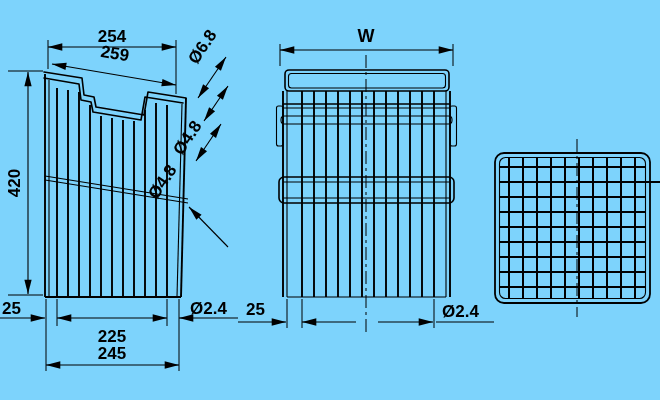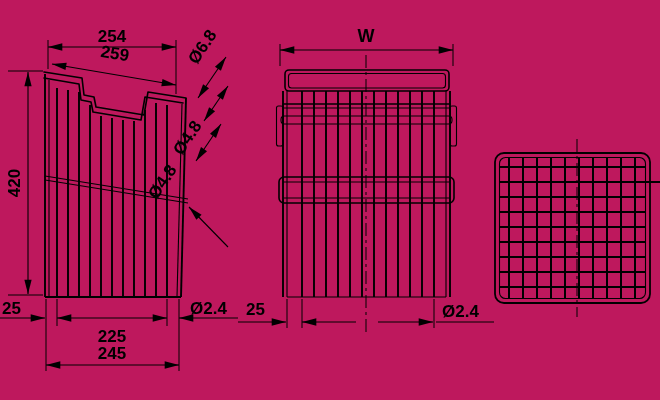--- a/index.html
+++ b/index.html
@@ -1,16 +1,16 @@
 <!DOCTYPE html>
 <html><head>
 <meta charset="utf-8">
 <style>
   html,body{margin:0;padding:0;background:#fff;}
-  .stage{position:relative;width:660px;height:400px;background:#be185d;overflow:hidden;}
+  .stage{position:relative;width:660px;height:400px;background:#7dd3fc;overflow:hidden;}
   svg{display:block;}
   .oline{stroke:#000;stroke-width:1.6;fill:none;stroke-linejoin:round;stroke-linecap:round;}
   .wire{stroke:#000;stroke-width:1.9;fill:none;stroke-linecap:butt;}
   .thin{stroke:#000;stroke-width:1.1;fill:none;}
   .dim{stroke:#000;stroke-width:1.1;fill:none;}
   .ext{stroke:#000;stroke-width:1.0;fill:none;}
   .cline{stroke:#000;stroke-width:1.0;fill:none;stroke-dasharray:13 4 3 4;}
   .grid{stroke:#000;stroke-width:2.0;fill:none;}
   text{font-family:"Liberation Sans","DejaVu Sans",sans-serif;font-weight:bold;font-size:17px;fill:#000;}
   .wlabel{font-size:18px;}

